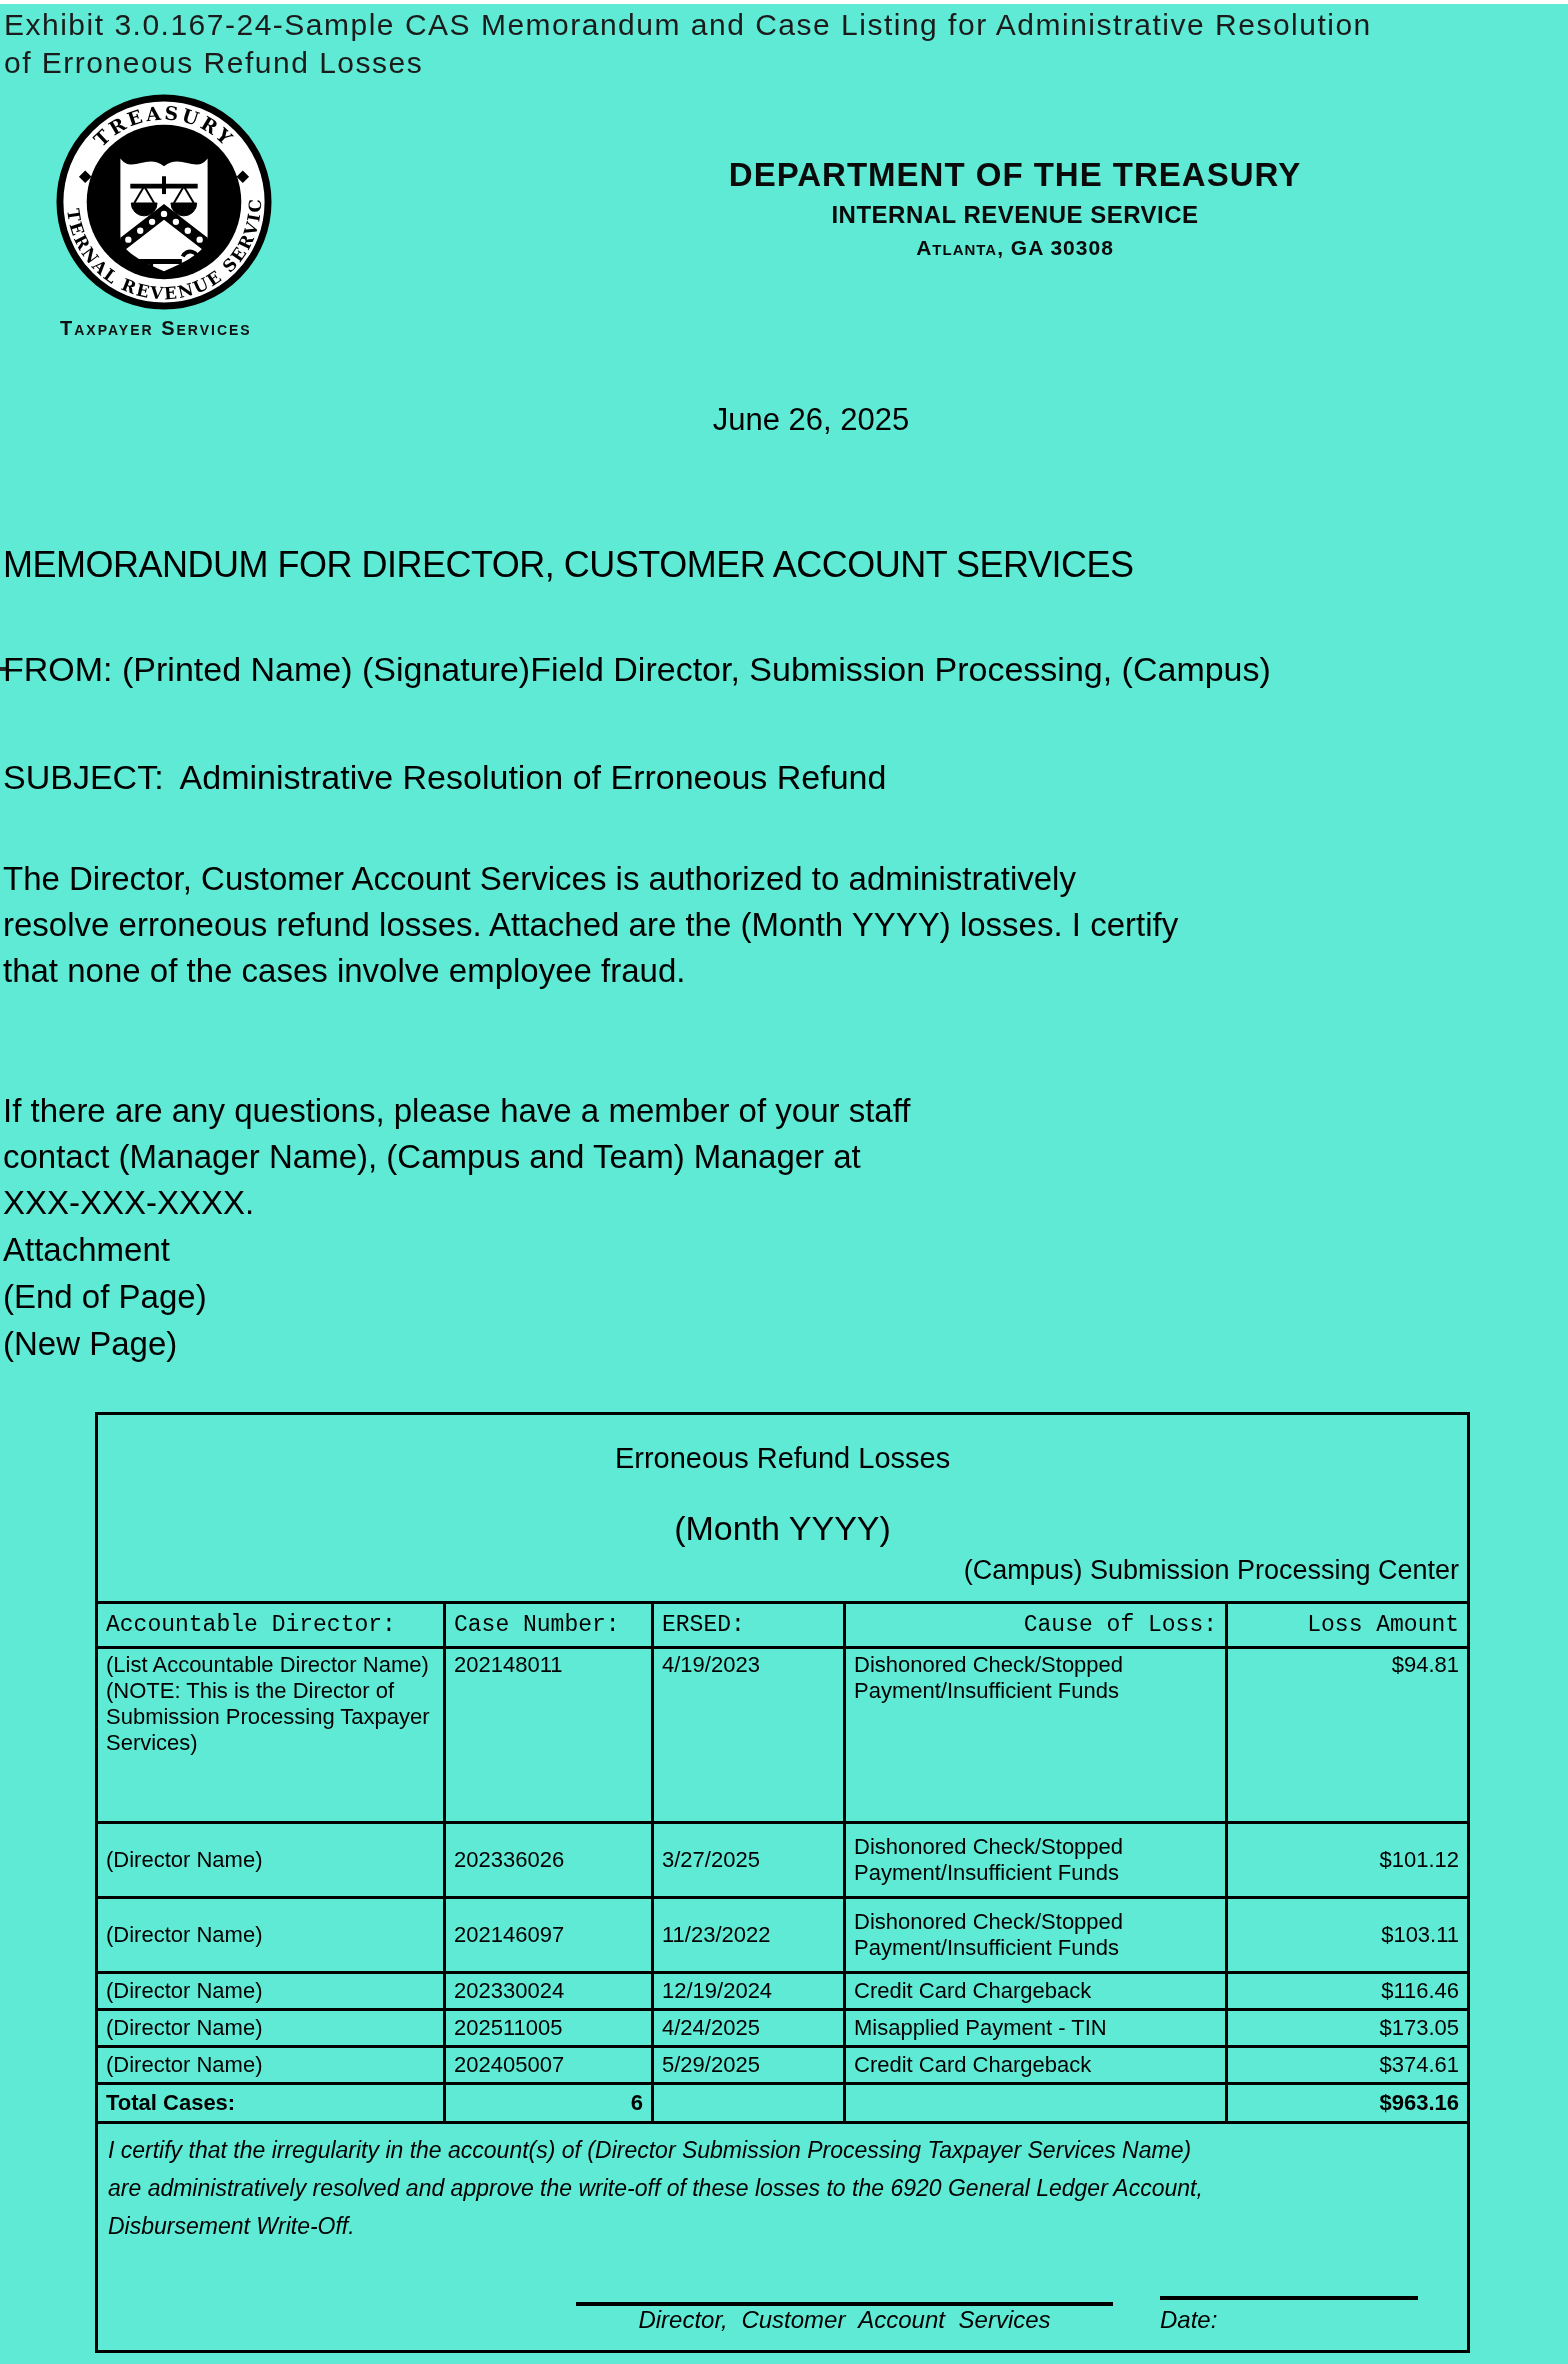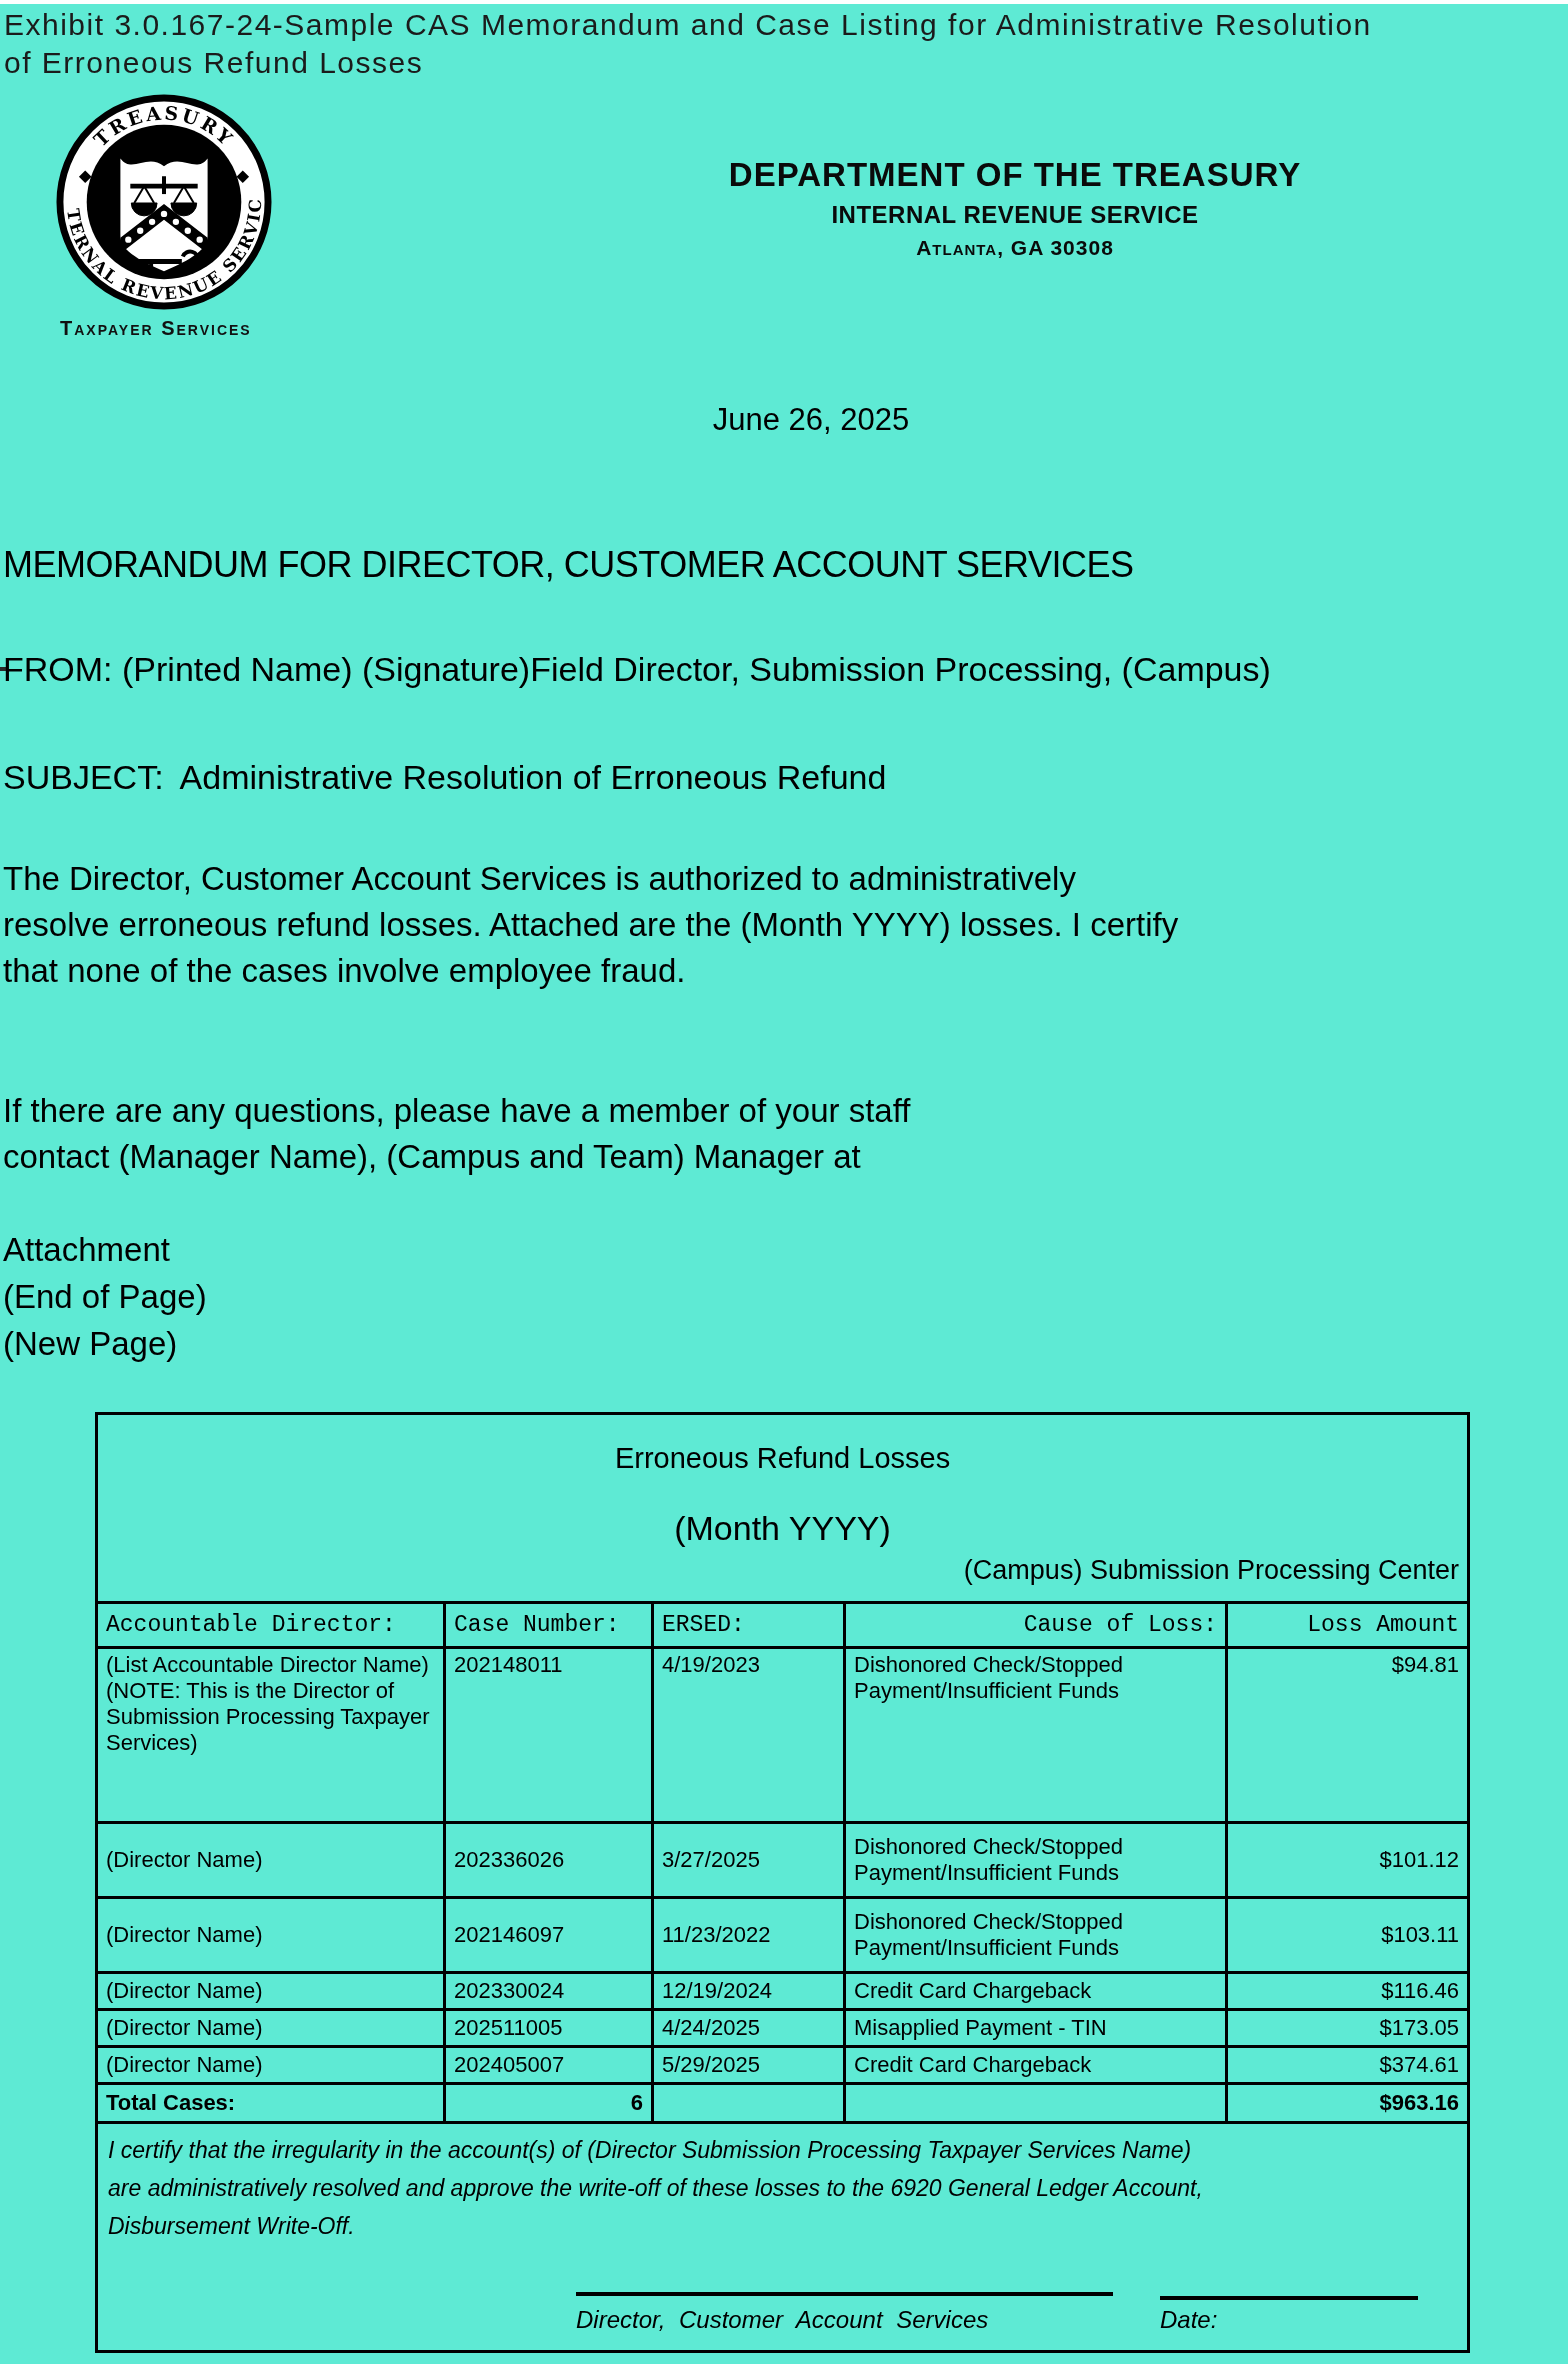--- a/index.html
+++ b/index.html
@@ -55,22 +55,22 @@
   td.ra { text-align:right; }
   tr.r-tall  td { height:166px; }
   tr.r-mid   td { height:66px; vertical-align:middle; }
   tr.r-mid   td.cause-cell { vertical-align:middle; }
   tr.r-short td { height:28px; vertical-align:middle; }
   tr.total-row td { height:30px; vertical-align:middle; font-weight:bold; }
   .cert-cell { height:220px; position:relative; vertical-align:top; }
   .cert-text { font-style:italic; font-size:23px; line-height:38px; padding:4px 2px; }
   .sig-block {
     position:absolute; left:478px; bottom:16px; width:537px;
-    border-top:4px solid #000; text-align:left;
-    font-style:italic; font-size:24px; padding-top:10px; word-spacing:7px;
+    border-top:4px solid #000; text-align:center;
+    font-style:italic; font-size:24px; padding-top:0; word-spacing:7px;
   }
   .date-block {
     position:absolute; left:1062px; bottom:16px; width:258px;
     border-top:4px solid #000; text-align:left;
     font-style:italic; font-size:24px; padding-top:6px;
   }
 </style>
 </head>
 <body>
 
@@ -141,20 +141,21 @@
 
   <div class="body-para para1">
     <div>The Director, Customer Account Services is authorized to administratively</div>
     <div>resolve erroneous refund losses. Attached are the (Month YYYY) losses. I certify</div>
     <div>that none of the cases involve employee fraud.</div>
   </div>
 
   <div class="body-para para2">
     <div>If there are any questions, please have a member of your staff</div>
     <div>contact (Manager Name), (Campus and Team) Manager at</div>
+    <div>XXX-XXX-XXXX.</div>
   </div>
 
   <div class="attach-block">
     <div>Attachment</div>
     <div>(End of Page)</div>
     <div>(New Page)</div>
   </div>
 
   <div class="loss-table-wrap">
     <table class="loss">

